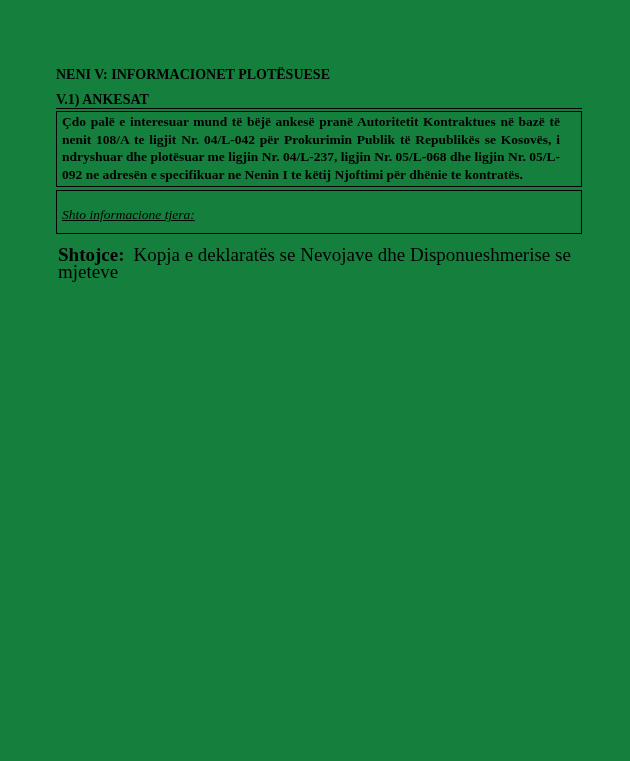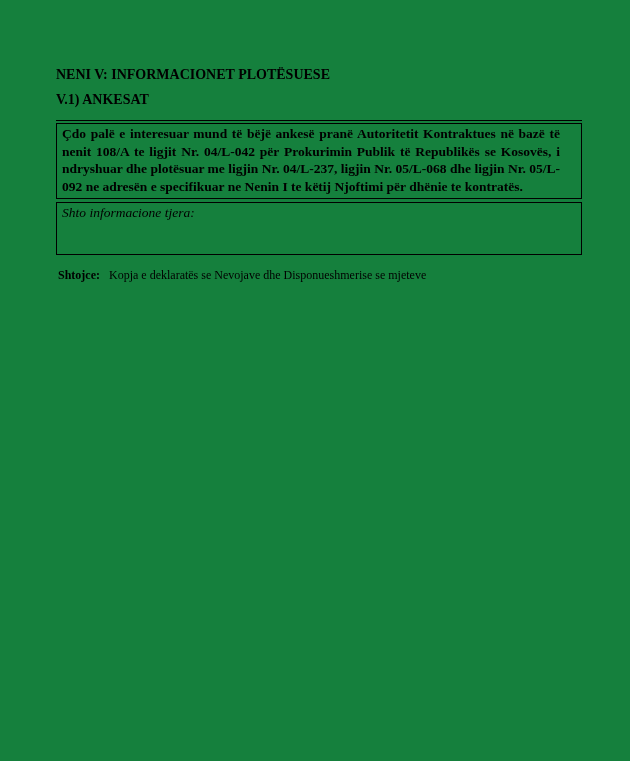--- a/index.html
+++ b/index.html
@@ -26,21 +26,21 @@
     font-size: 14px;
     line-height: 17px;
     font-weight: bold;
     margin: 0;
   }
   .sub-heading {
     font-size: 14px;
     line-height: 14px;
     font-weight: bold;
     margin: 10px 0 0 0;
-    padding-bottom: 13px;
+    padding-bottom: 1px;
     border-bottom: 1.5px solid #000000;
   }
   .sub-heading.v2 {
     margin-top: 16px;
   }
   .box {
     border: 1.5px solid #000000;
     box-sizing: border-box;
   }
   .box-1 {
@@ -49,32 +49,33 @@
   }
   .box-1-text {
     margin: 0;
     font-size: 13.5px;
     line-height: 17.5px;
     font-weight: bold;
     text-align: justify;
   }
   .box-2 {
     margin-top: 3px;
-    height: 53px;
-    padding: 2px 5px;
+    height: 44px;
+    padding: 16px 5px;
+    text-decoration: underline;
   }
   .box-2-text {
     margin: 0;
     font-size: 13.5px;
     line-height: 16px;
     font-style: italic;
   }
   .attachment {
     margin: 12px 0 0 2px;
-    font-size: 12px;
+    font-size: 19px;
     line-height: 17px;
   }
   .attachment-label {
     font-weight: bold;
     margin-right: 9px;
   }
 </style>
 </head>
 <body>
 

